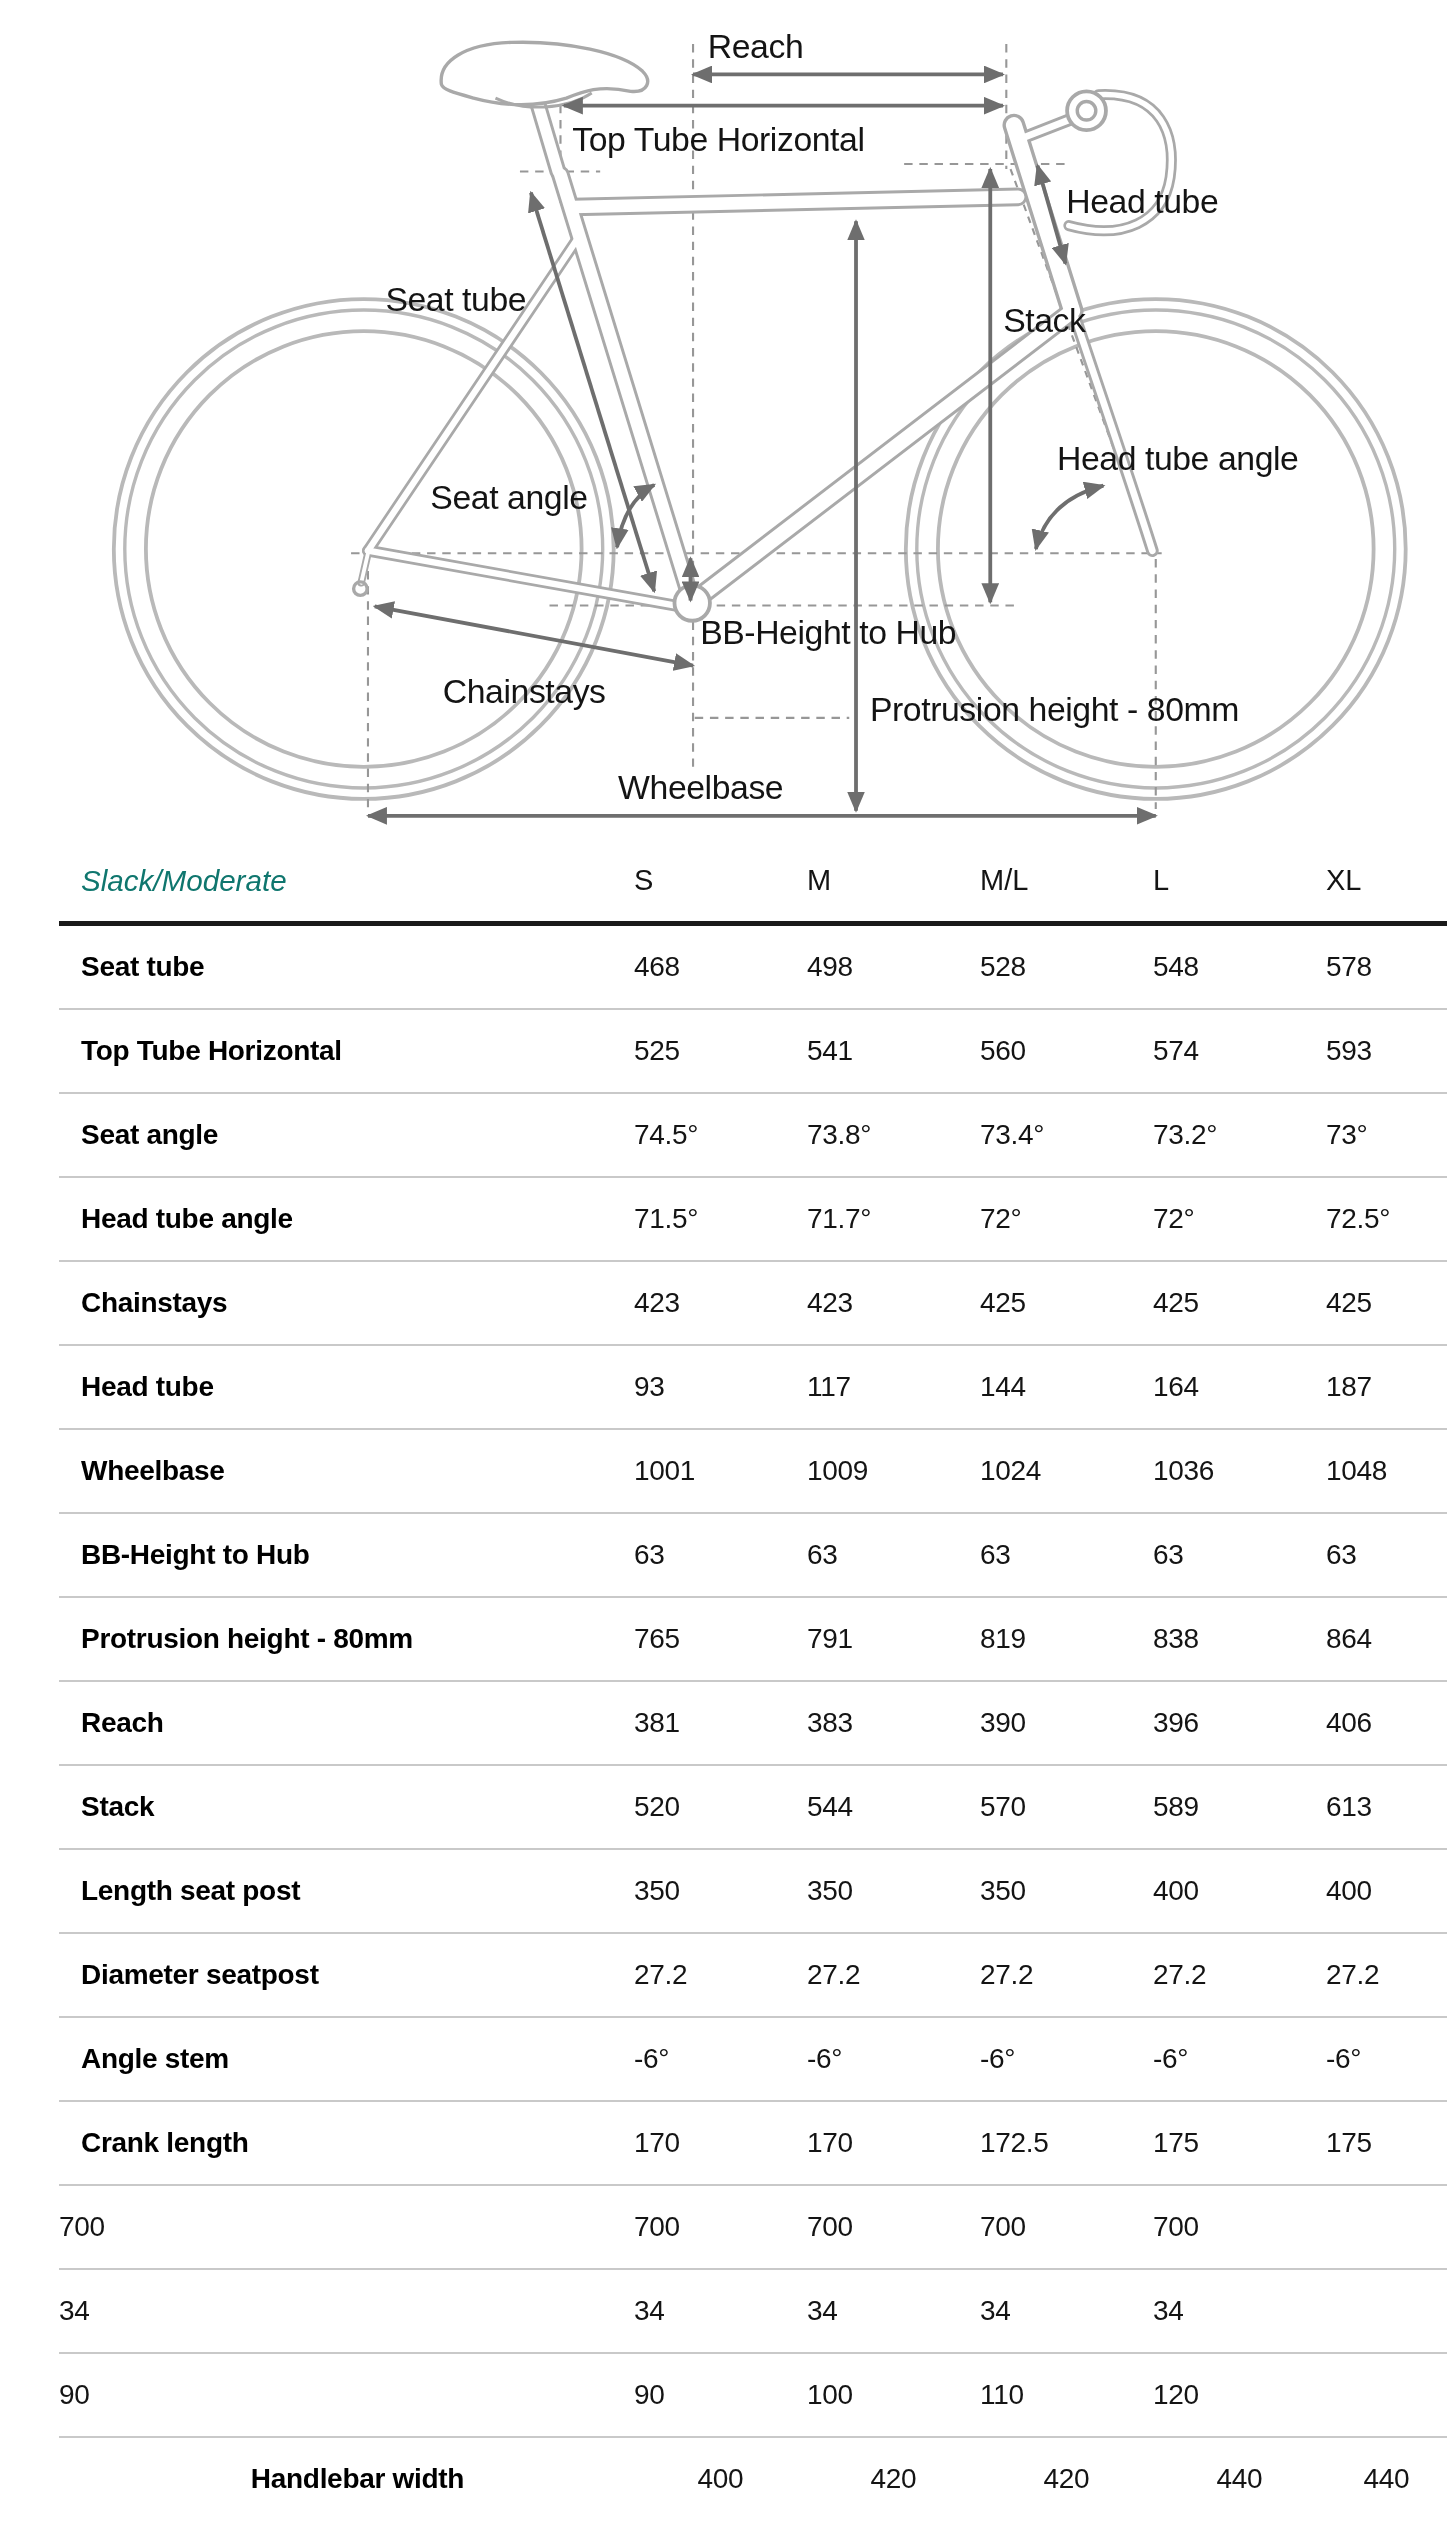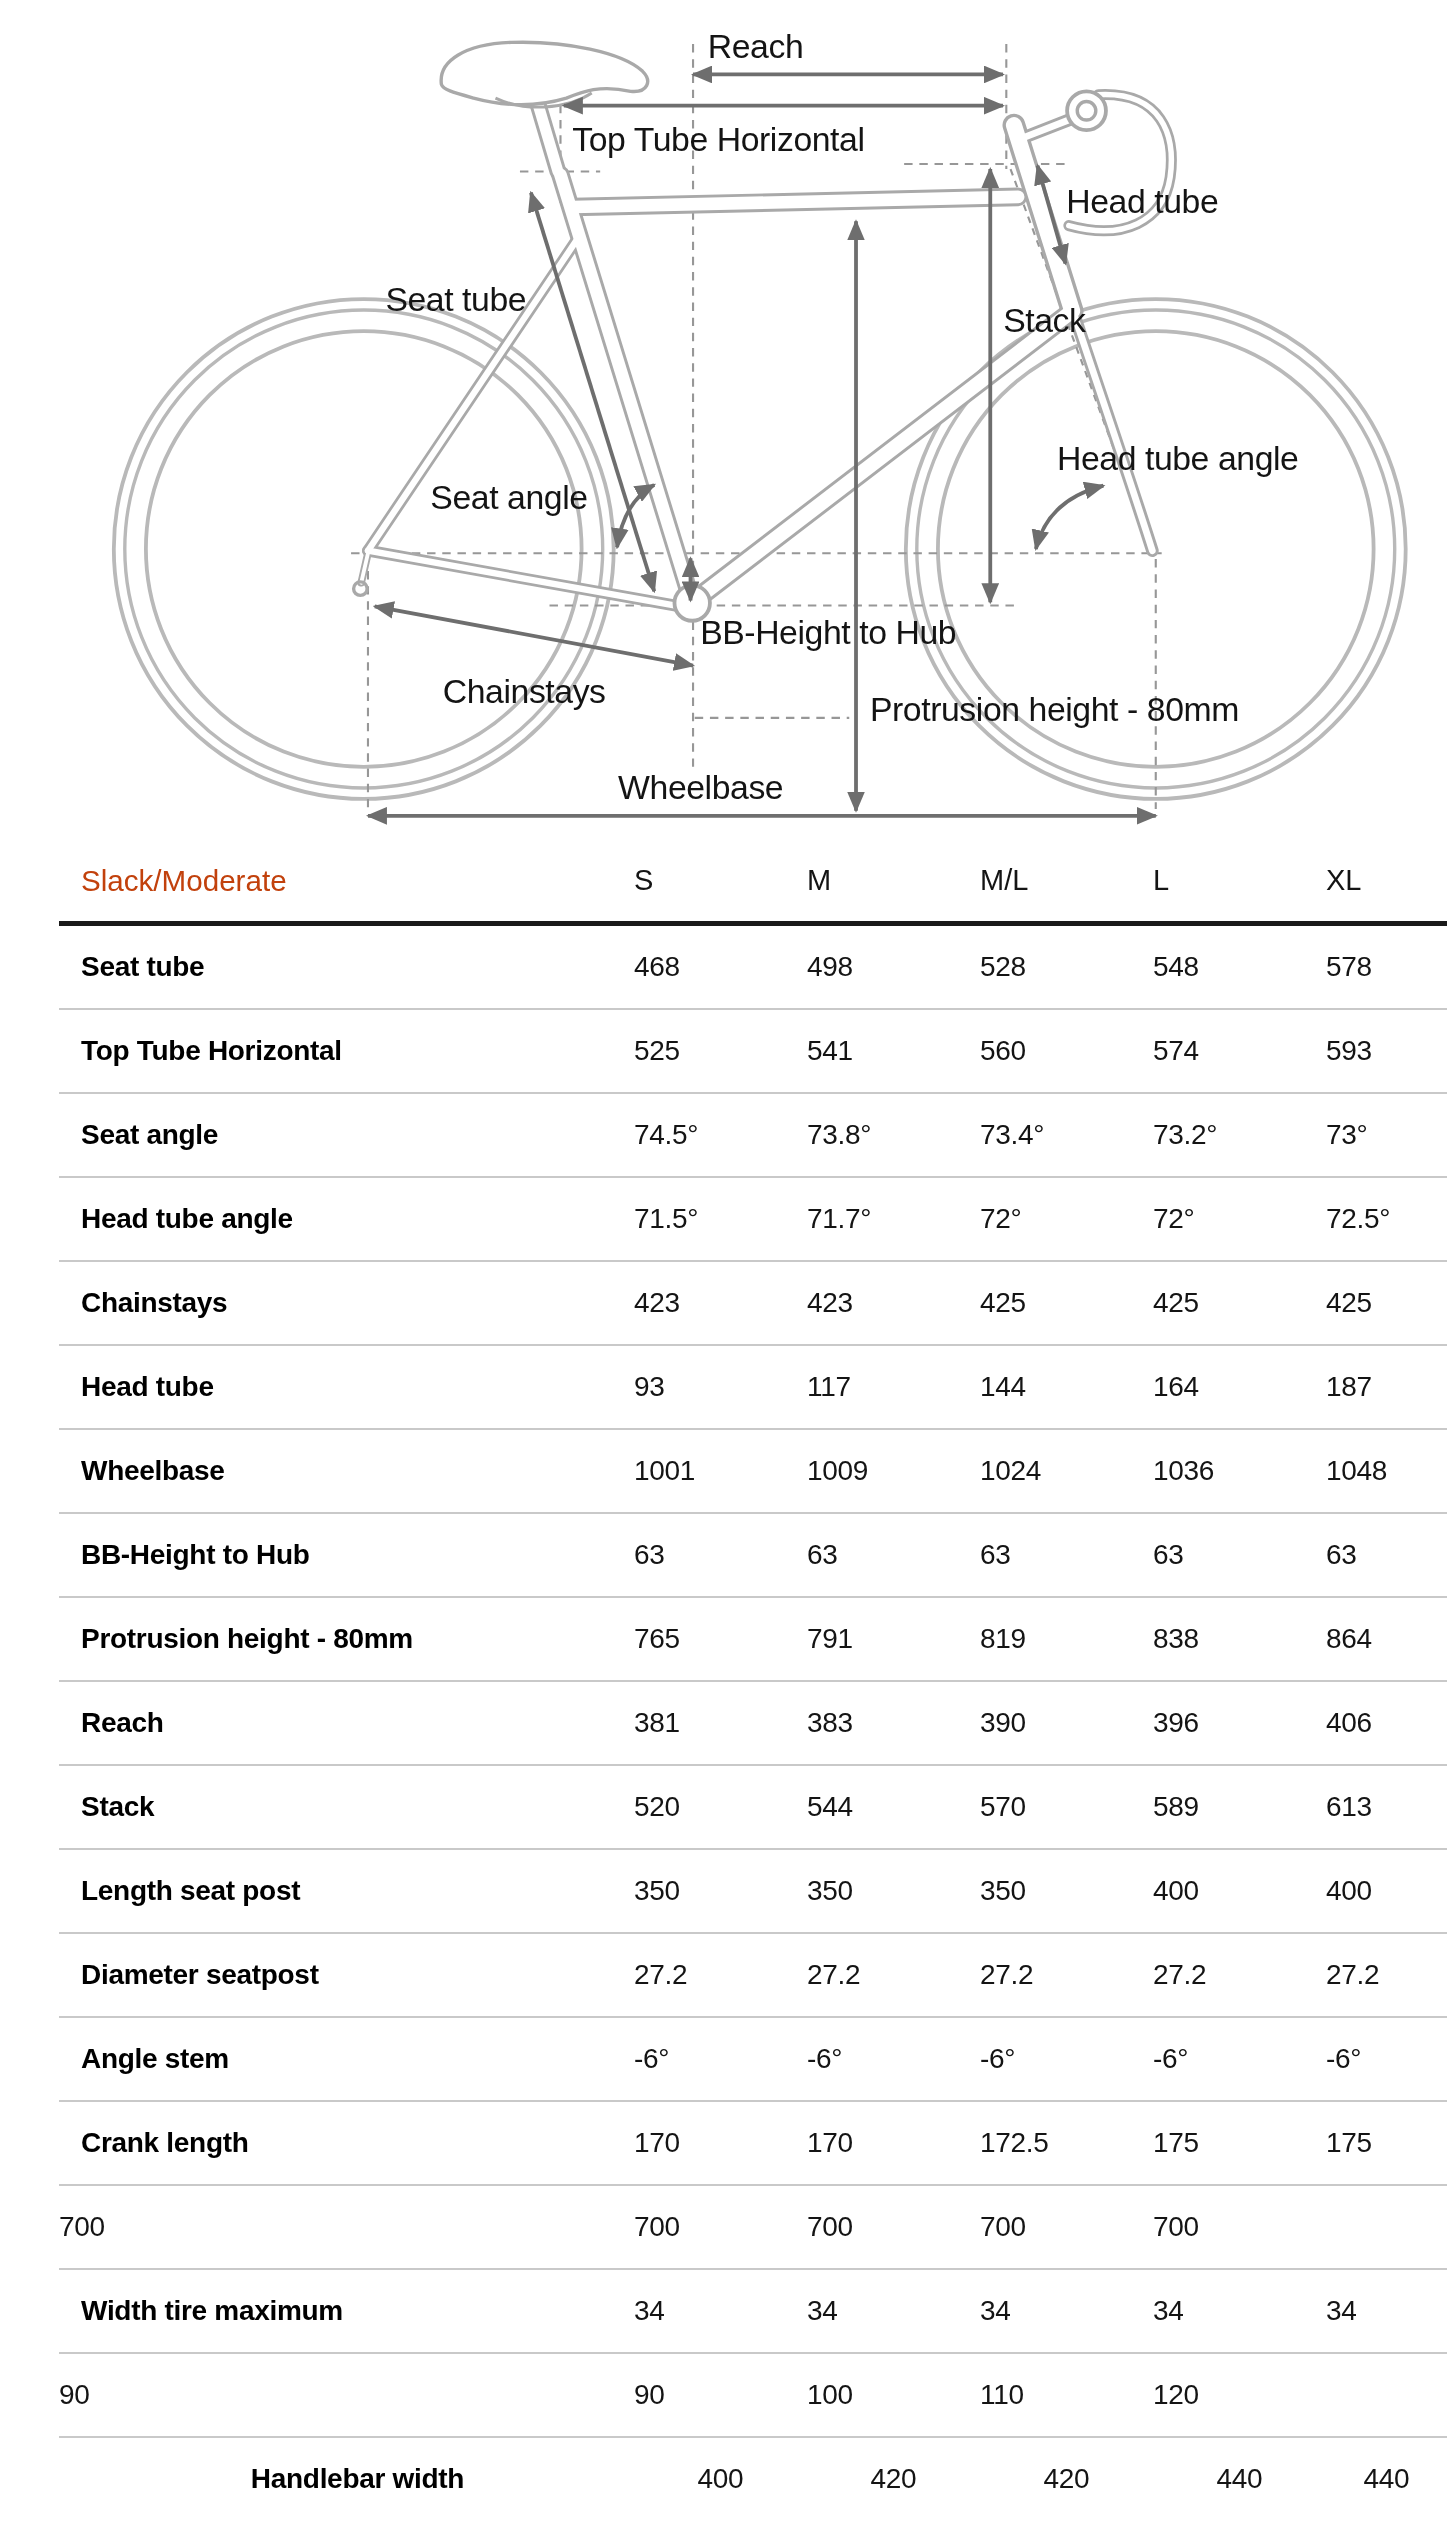--- a/index.html
+++ b/index.html
@@ -3,21 +3,21 @@
 <meta charset="utf-8">
 <style>
   html,body{margin:0;padding:0;background:#fff;}
   body{width:1454px;font-family:"Liberation Sans",sans-serif;}
   .page{width:1454px;height:2525px;background:#fff;position:relative;padding-left:26px;}
   .diagram-wrap{width:1454px;height:832px;}
   svg text{font-family:"Liberation Sans",sans-serif;letter-spacing:-0.5px;}
   .geo-table{margin:8.4px 0 0 33px;width:1388px;}
   .t-head{display:grid;grid-template-columns:575px 173px 173px 173px 173px 121px;
           height:81px;align-items:center;border-bottom:5.9px solid #1a1a1a;}
-  .t-cat{color:#c2410c;font-size:29.6px;padding-left:22px;}
+  .t-cat{color:#0f766e;font-size:29.6px;padding-left:22px;font-style:italic;}
   .t-size{font-size:29px;color:#141414;font-weight:500;}
   .t-row{display:grid;grid-template-columns:575px 173px 173px 173px 173px 121px;
          height:82px;align-items:center;border-bottom:2.5px solid #c9c9c9;}
   .t-row:last-child{border-bottom:none;text-align:center;}
   .t-label{font-weight:bold;font-size:28px;color:#000;padding-left:22px;letter-spacing:-0.3px;}
   .t-val{font-size:28px;color:#141414;letter-spacing:-0.3px;}
 </style>
 </head>
 <body>
 
@@ -253,21 +253,20 @@
       <div class="t-val">175</div>
     </div>
     <div class="t-row">
       <div class="t-val">700</div>
       <div class="t-val">700</div>
       <div class="t-val">700</div>
       <div class="t-val">700</div>
       <div class="t-val">700</div>
     </div>
     <div class="t-row">
-      <div class="t-label">Width tire maximum</div>
       <div class="t-val">34</div>
       <div class="t-val">34</div>
       <div class="t-val">34</div>
       <div class="t-val">34</div>
       <div class="t-val">34</div>
     </div>
     <div class="t-row">
       <div class="t-val">90</div>
       <div class="t-val">90</div>
       <div class="t-val">100</div>

